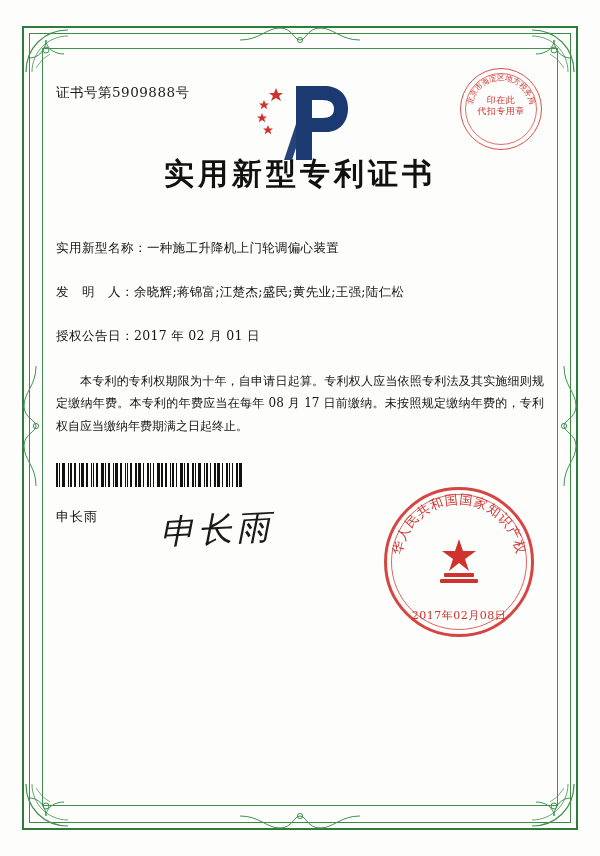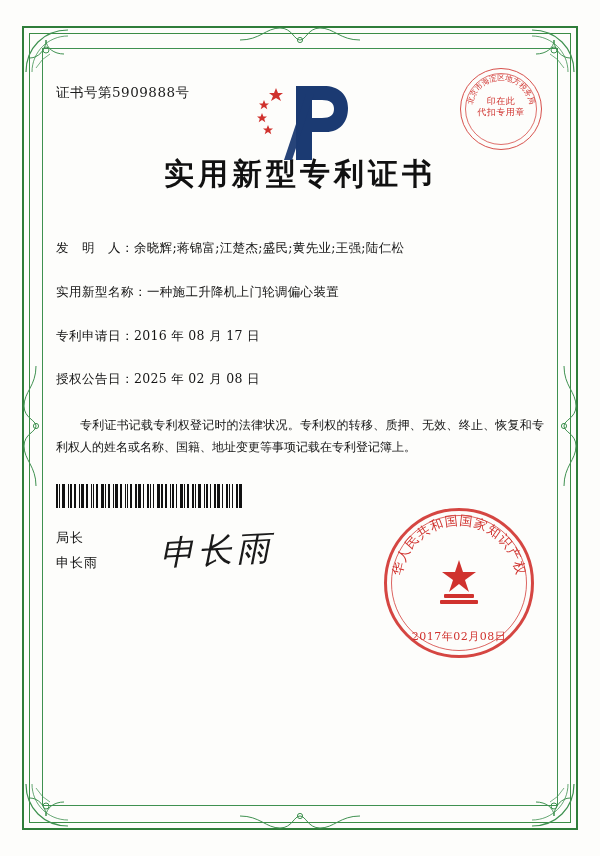--- a/index.html
+++ b/index.html
@@ -148,21 +148,21 @@
     font-family: "DejaVu Serif", "Liberation Serif", serif;
   }
   .stamp-top .mid {
     position: absolute;
     left: 0; right: 0;
     top: 28px;
     text-align: center;
     color: #d0322e;
     font-size: 9px;
     line-height: 11px;
-    font-family: Liberation Serif, serif;
+    font-family: Liberation Mono, monospace;
     letter-spacing: 0.5px;
   }
 
   .main-title {
     text-align: center;
     font-family: Liberation Mono, monospace;
     font-weight: bold;
     font-size: 30px;
     letter-spacing: 4px;
     color: #111;
@@ -385,35 +385,32 @@
           <textPath href="#arcTop" startOffset="50%" text-anchor="middle">北京市海淀区地方税务局</textPath>
         </text>
       </svg>
       <div class="mid">印在此<br>代扣专用章</div>
     </div>
 
     <div class="main-title">实用新型专利证书</div>
 
     <div class="fields">
       <div class="field-row">
+        <span class="field-label">实用新型名称：</span><span class="field-value">一种施工升降机上门轮调偏心装置</span>
+      </div>
+      <div class="field-row">
         <span class="field-label">发　明　人：</span><span class="field-value">余晓辉;蒋锦富;江楚杰;盛民;黄先业;王强;陆仁松</span>
       </div>
       <div class="field-row">
-        <span class="field-label">实用新型名称：</span><span class="field-value">一种施工升降机上门轮调偏心装置</span>
-      </div>
-      <div class="field-row">
-        <span class="field-label">专利申请日：</span><span class="field-value">2016 年 08 月 17 日</span>
-      </div>
-      <div class="field-row">
-        <span class="field-label">授权公告日：</span><span class="field-value">2025 年 02 月 08 日</span>
+        <span class="field-label">授权公告日：</span><span class="field-value">2017 年 02 月 01 日</span>
       </div>
     </div>
 
     <div class="paragraphs">
-      <p class="para">专利证书记载专利权登记时的法律状况。专利权的转移、质押、无效、终止、恢复和专利权人的姓名或名称、国籍、地址变更等事项记载在专利登记簿上。</p>
+      <p class="para">本专利的专利权期限为十年，自申请日起算。专利权人应当依照专利法及其实施细则规定缴纳年费。本专利的年费应当在每年 08 月 17 日前缴纳。未按照规定缴纳年费的，专利权自应当缴纳年费期满之日起终止。</p>
     </div>
 
     <div class="barcode" id="barcode">
         <i style="width:2px"></i>
         <i style="width:1px;background:transparent"></i>
         <i style="width:1px"></i>
         <i style="width:2px;background:transparent"></i>
         <i style="width:3px"></i>
         <i style="width:3px;background:transparent"></i>
         <i style="width:1px"></i>
@@ -506,21 +503,20 @@
         <i style="width:2px;background:transparent"></i>
         <i style="width:1px"></i>
         <i style="width:3px;background:transparent"></i>
         <i style="width:2px"></i>
         <i style="width:1px;background:transparent"></i>
         <i style="width:3px"></i>
         <i style="width:2px;background:transparent"></i>
       </div>
 
     <div class="sign-block">
-      <div class="sign-label">局长</div>
       <div class="sign-label">申长雨</div>
       <div class="signature">申长雨</div>
 
       <div class="seal">
         <div class="ring-outer"></div>
         <div class="ring-inner"></div>
         <svg width="150" height="150" viewBox="0 0 150 150" style="position:absolute;inset:0;">
           <defs>
             <path id="sealArcTop" d="M17,75 A58,58 0 0 1 133,75" fill="none"></path>
             <path id="sealArcBottom" d="M25,75 A50,50 0 0 0 125,75" fill="none"></path>

